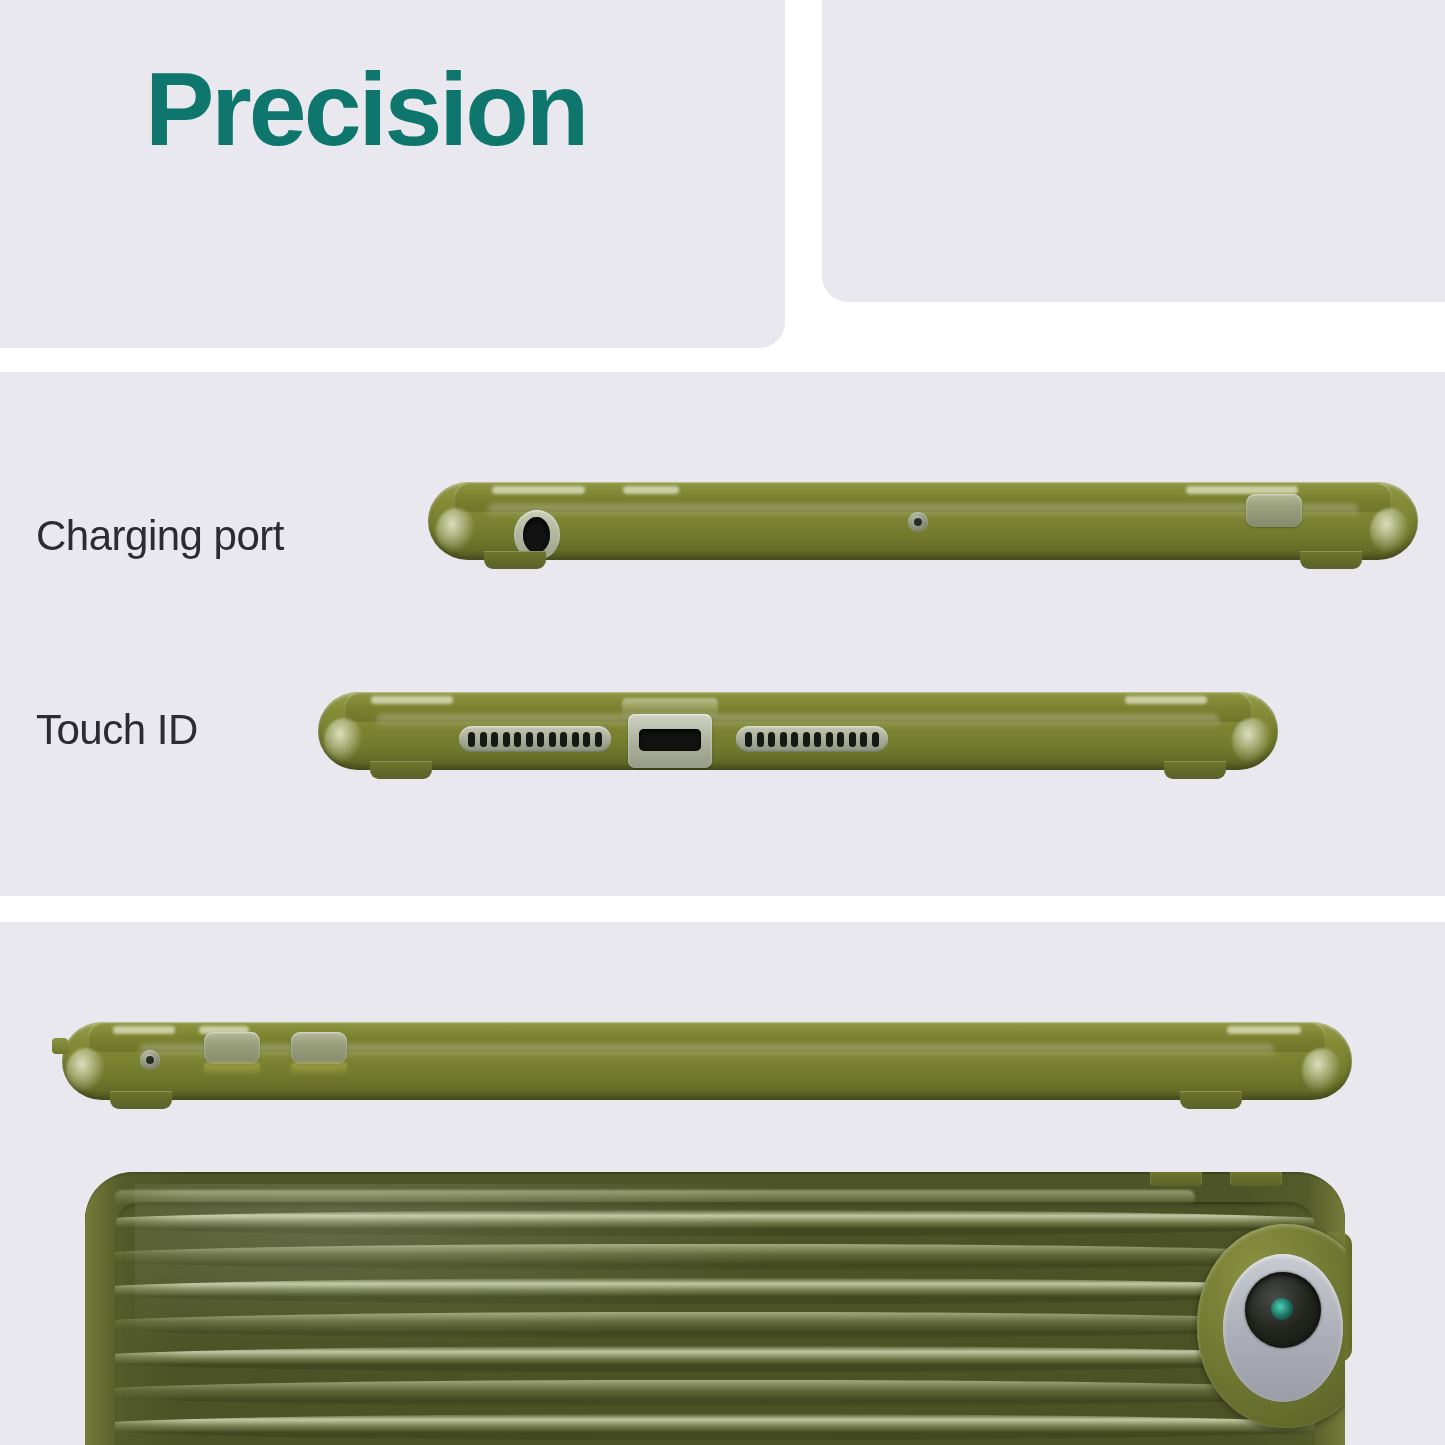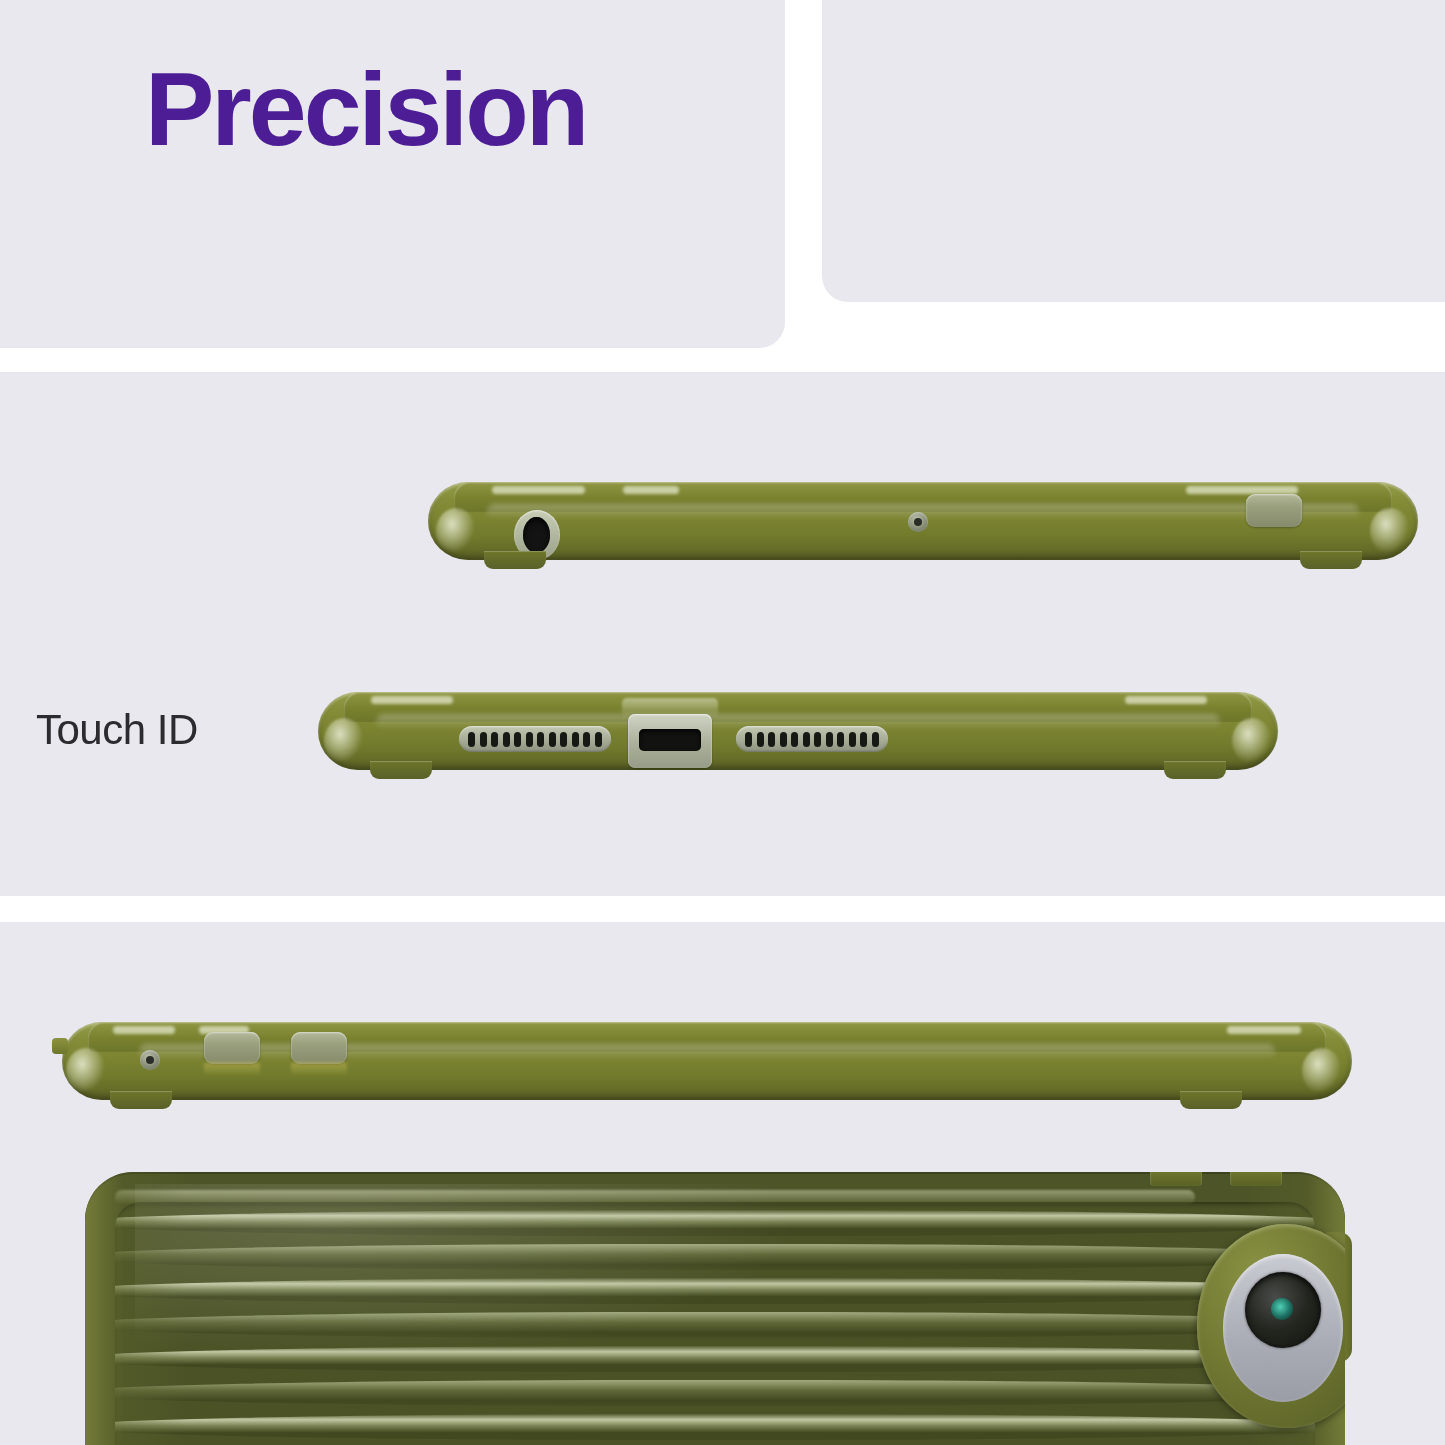--- a/index.html
+++ b/index.html
@@ -15,21 +15,21 @@
   .panel{position:absolute;background:#e8e8ee;overflow:hidden;}
 
   #panel-heading{left:-30px;top:0;width:815px;height:348px;border-radius:0 0 26px 26px;}
   #panel-subtext{left:822px;top:0;width:648px;height:302px;border-radius:0 0 26px 26px;}
   #panel-ports{left:-30px;top:372px;width:1500px;height:524px;border-radius:26px;}
   #panel-case{left:-30px;top:922px;width:1500px;height:560px;border-radius:26px 26px 0 0;}
 
   
   .heading{
     position:absolute;left:175px;top:52px;width:640px;
-    font-size:104px;line-height:1.10;font-weight:bold;color:#4c1d95;
+    font-size:104px;line-height:1.10;font-weight:bold;color:#0f766e;
     letter-spacing:-3px;white-space:nowrap;
   }
   .heading .l1{display:block;}
   .heading .l2{display:block;margin-left:-137px;position:relative;}
   
   .cutword{position:relative;display:inline-block;}
   .cutword .slice{
     position:absolute;left:-4px;right:-4px;top:52%;height:5px;
     background:#e8e8ee;transform:rotate(-0.6deg);pointer-events:none;
   }
@@ -253,20 +253,21 @@
       <span class="l1">Precision</span>
     </div>
   </div>
 
   <div class="panel" id="panel-subtext">
     
   </div>
 
   <div class="panel" id="panel-ports"></div>
 
+  <span class="port-label" id="label-charging">Charging port</span>
   <span class="port-label" id="label-touchid">Touch ID</span>
 
   <div class="edge" id="edge-top">
     <div class="edge-shell">
       <div class="edge-lip">
         <div class="glint" style="left:4%;width:10%"></div>
         <div class="glint" style="left:18%;width:6%"></div>
         <div class="glint" style="left:78%;width:12%"></div>
       </div>
       <div class="edge-sheen"></div>

